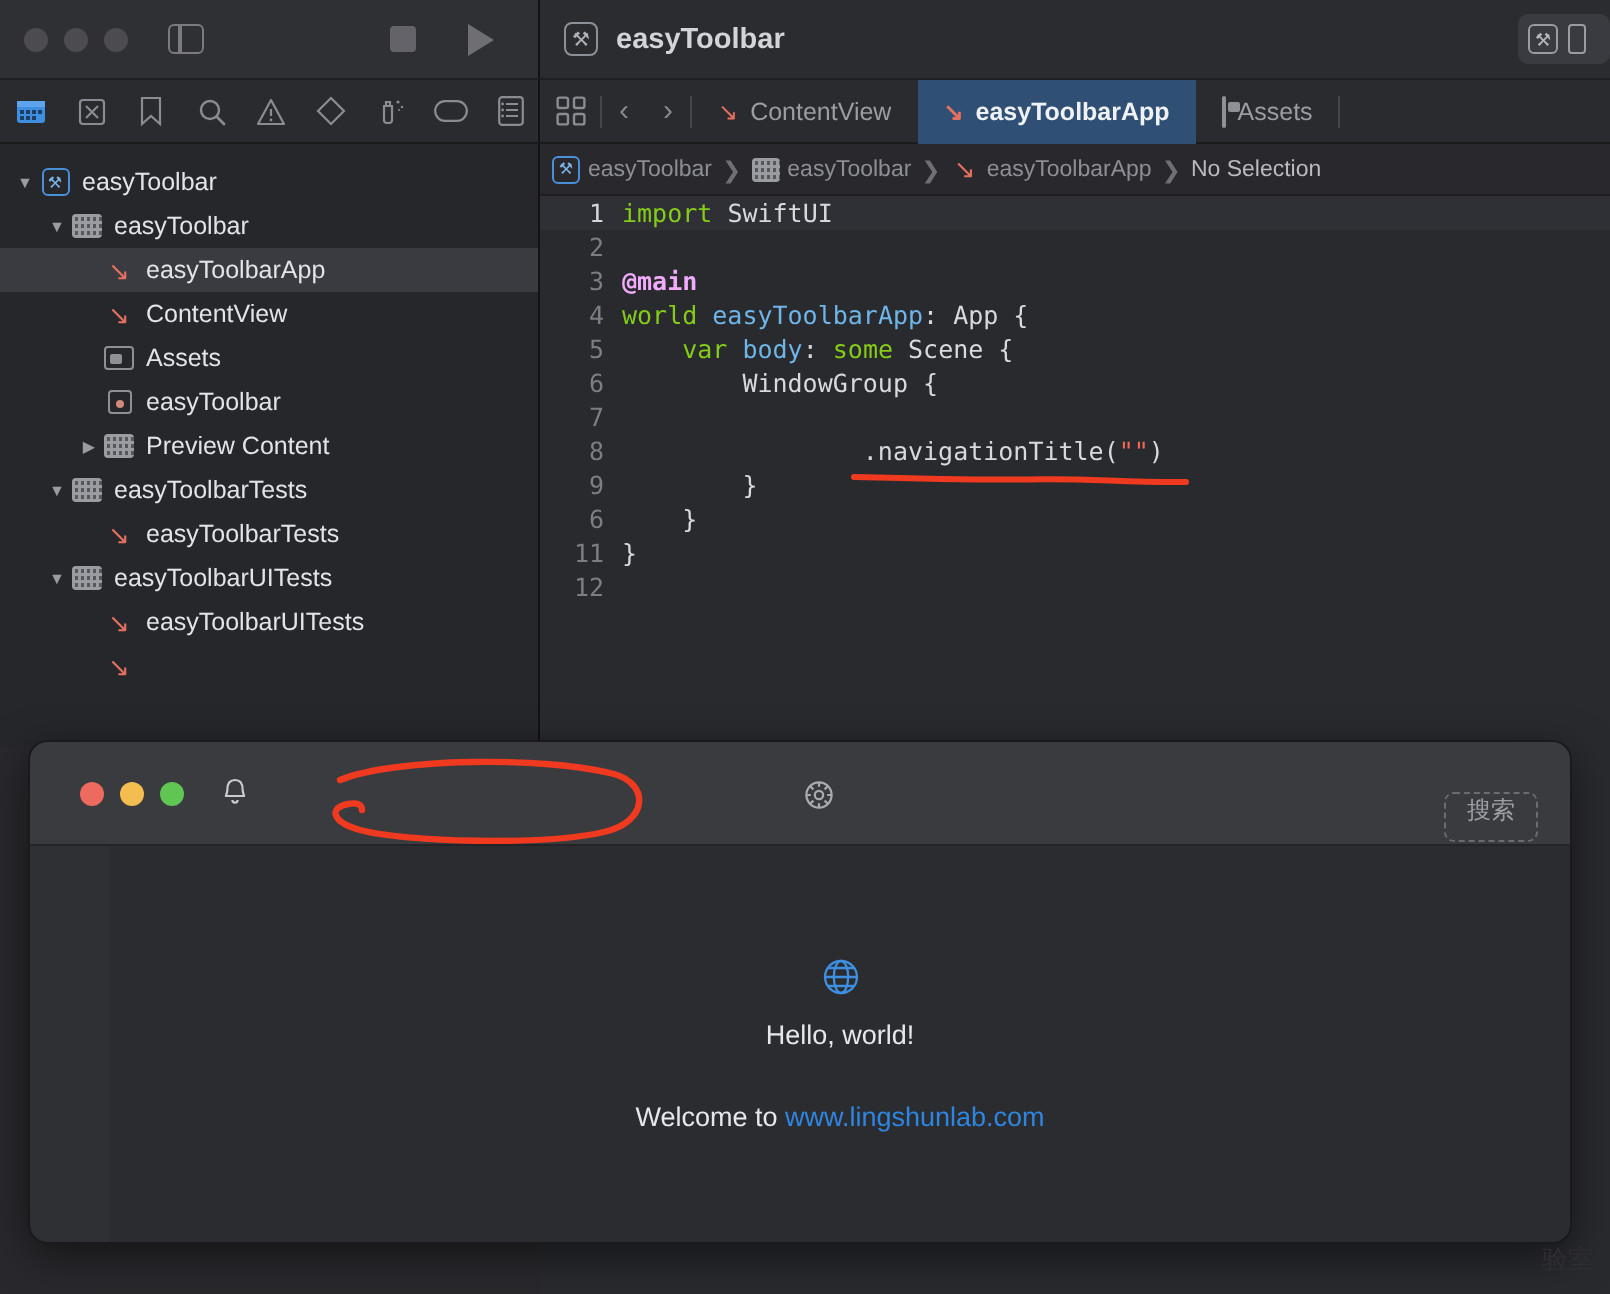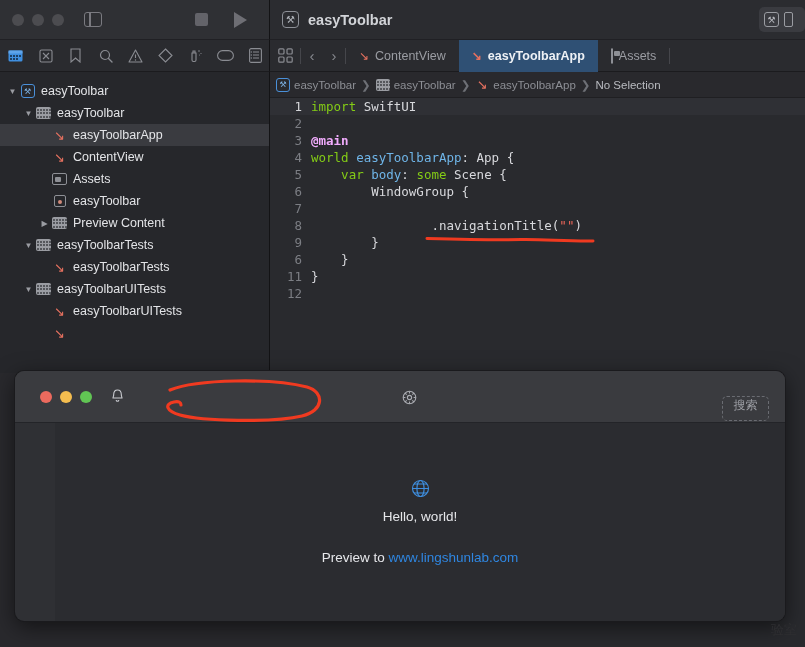--- a/index.html
+++ b/index.html
@@ -426,21 +426,21 @@
     <div class="prevbody">
       <div class="globe">
         <svg width="19" height="19" viewBox="0 0 19 19" fill="none" stroke="#3f8fe0" stroke-width="1.15">
           <circle cx="9.5" cy="9.5" r="8"></circle>
           <ellipse cx="9.5" cy="9.5" rx="3.6" ry="8"></ellipse>
           <path d="M1.5 9.5 h16 M3 5 h13 M3 14 h13"></path>
         </svg>
       </div>
       <div class="hello">Hello, world!</div>
       <div class="welcome">
-        <span>Preview to </span><a href="#">www.lingshunlab.com</a>
+        <span>Welcome to </span><a href="#">www.lingshunlab.com</a>
       </div>
     </div>
   </div>
 
   <svg class="ellipse-anno" viewBox="0 0 180 48">
     <path d="M18 13 C45 2, 120 1, 155 10 C173 15, 172 34, 150 39 C120 46, 50 44, 28 38
              C14 34, 12 27, 22 25 C27 24, 29 25.5, 29 28" stroke="#f03a20" stroke-width="3.2" fill="none" stroke-linecap="round" stroke-linejoin="round"></path>
   </svg>
 
   <div class="watermark">验室</div>

